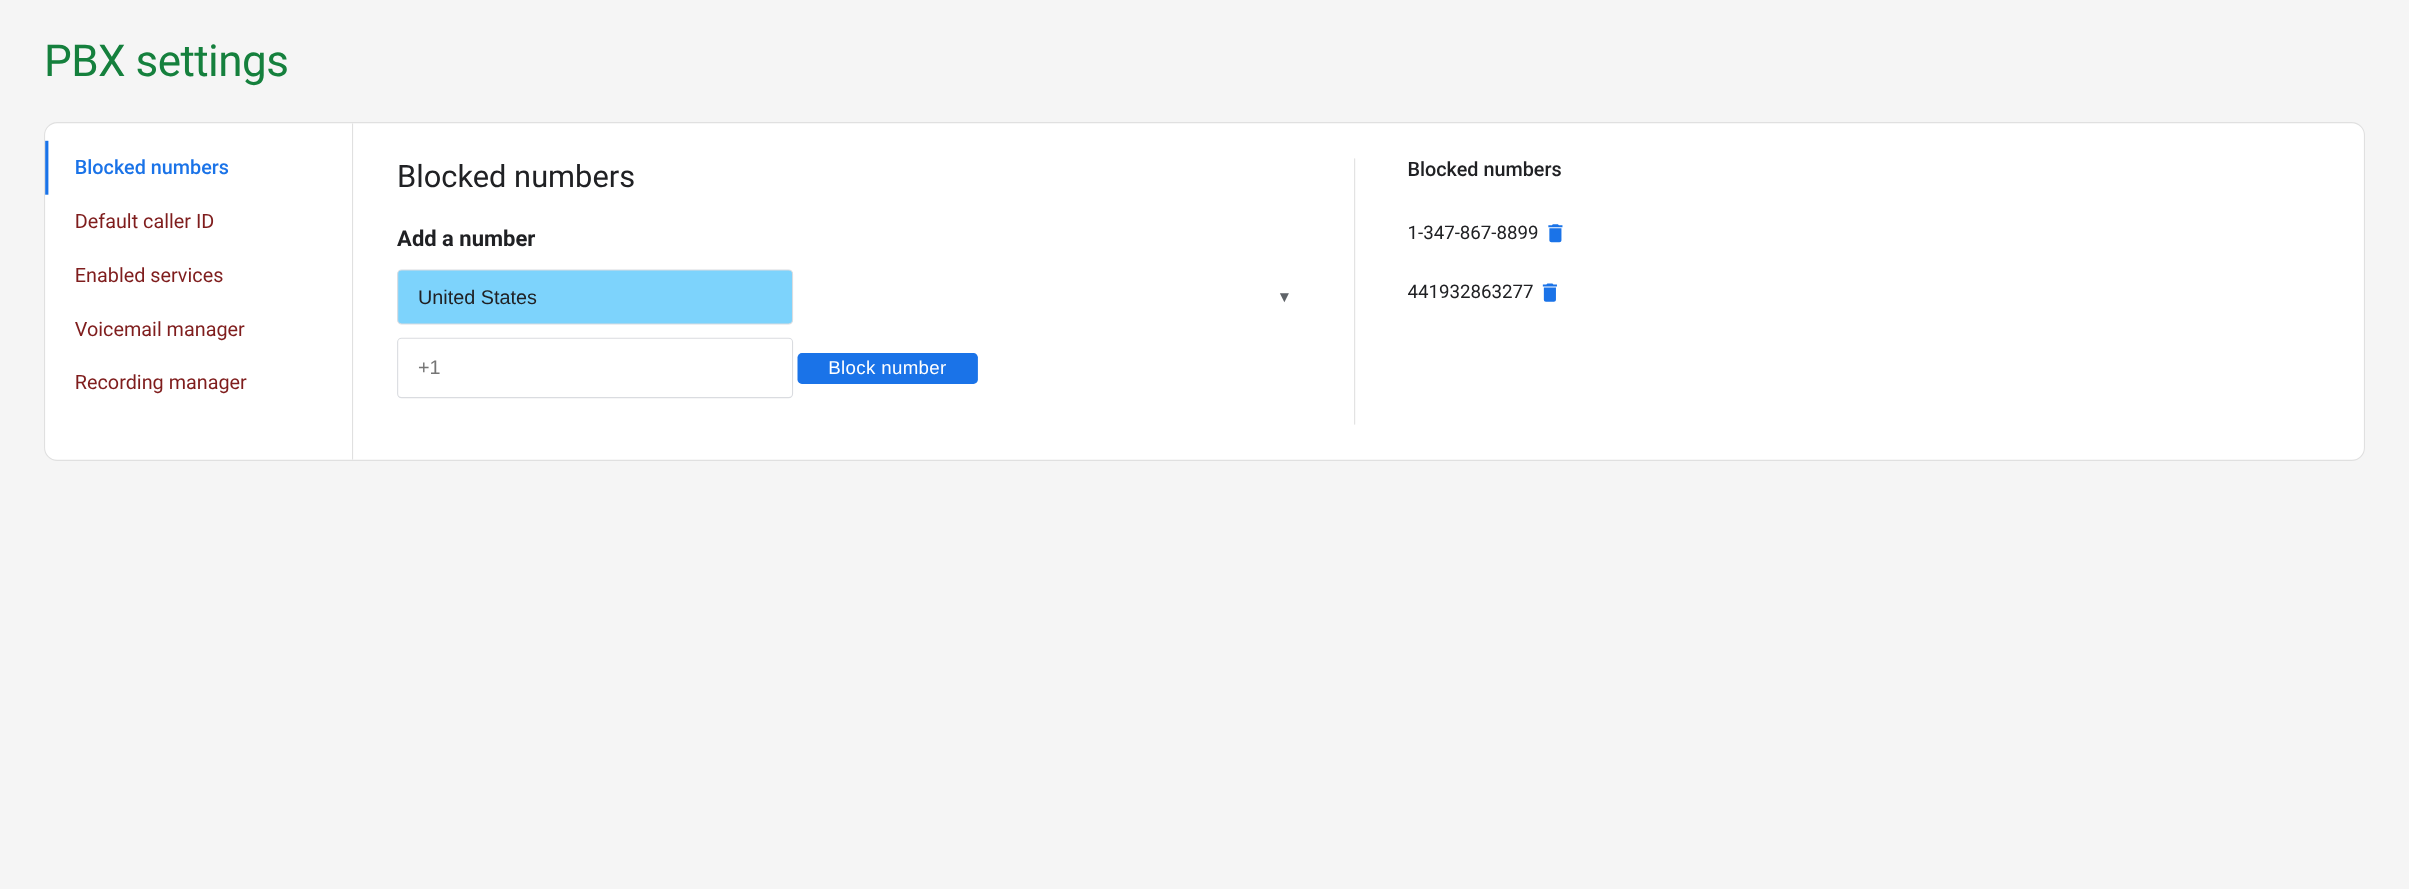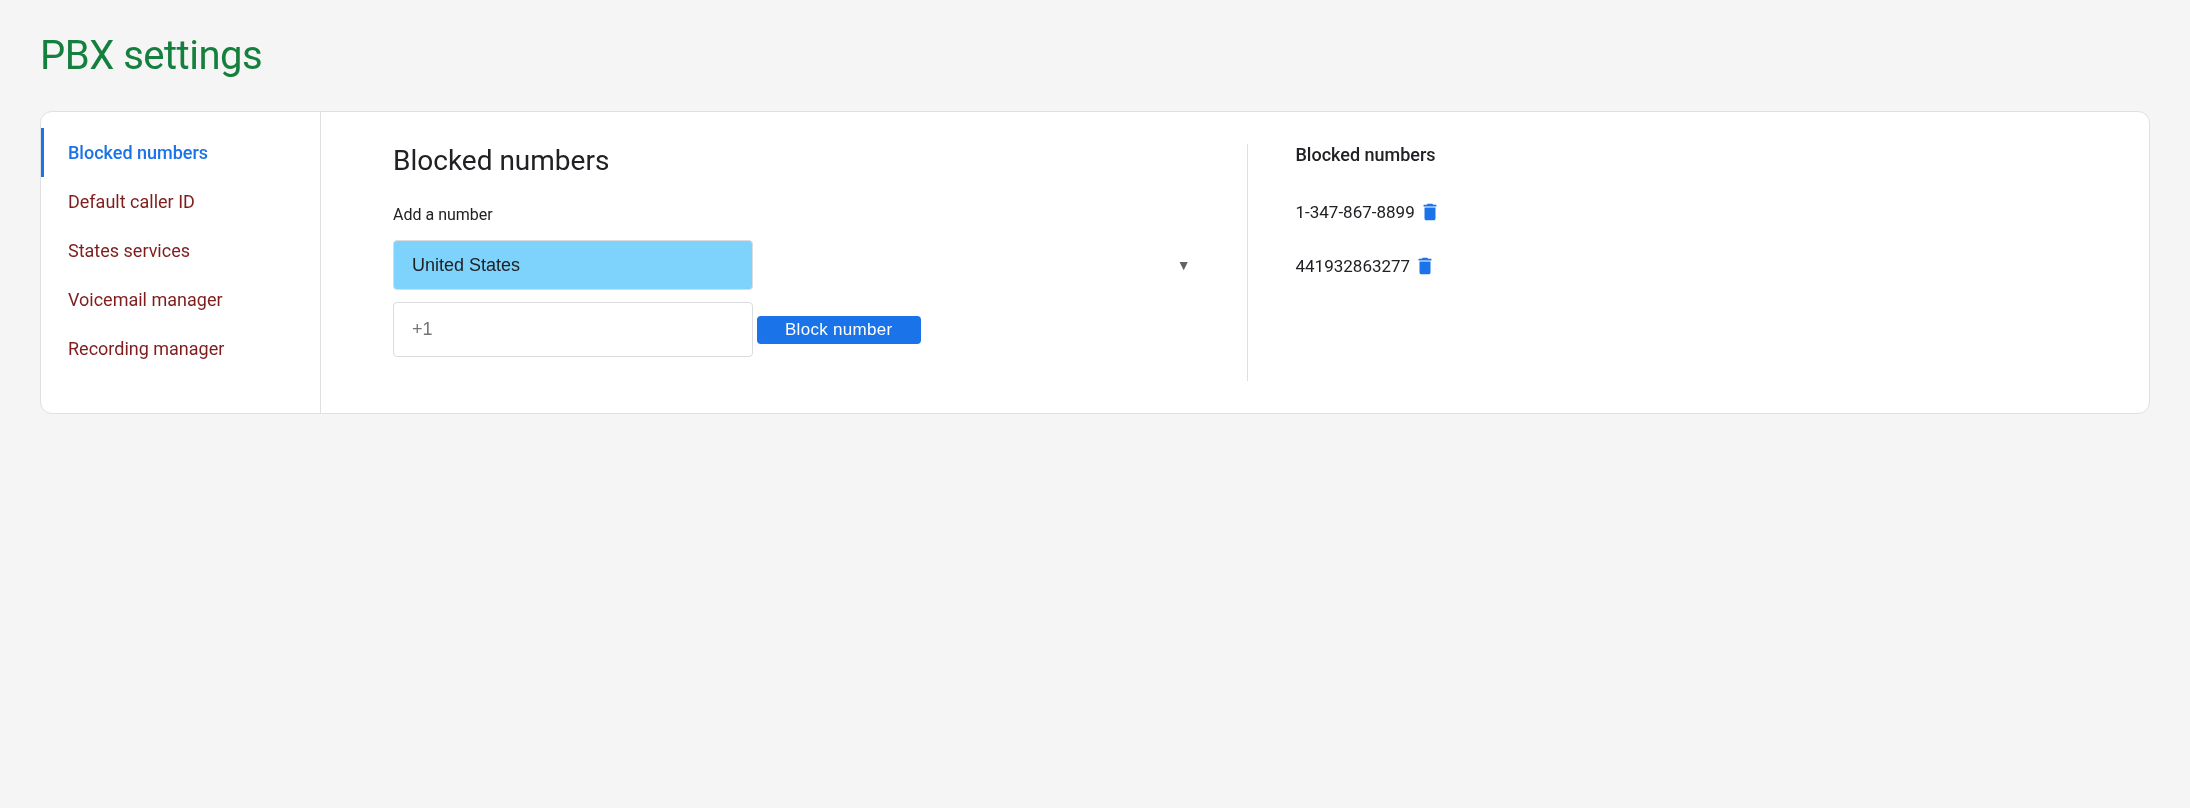--- a/index.html
+++ b/index.html
@@ -22,21 +22,20 @@
       margin-bottom: 32px;
       letter-spacing: -0.5px;
     }
 
     .card {
       background: #fff;
       border-radius: 12px;
       border: 1px solid #e0e0e0;
       display: flex;
       overflow: hidden;
-      gap: 32px;
     }
 
     .sidebar {
       width: 280px;
       min-width: 280px;
       padding: 16px 0;
       border-right: 1px solid #e0e0e0;
     }
 
     .sidebar-item {
@@ -78,24 +77,24 @@
     }
 
     .section-title {
       font-size: 28px;
       font-weight: 400;
       color: #202124;
       margin-bottom: 28px;
     }
 
     .add-number-label {
-      font-size: 16px;
+      font-size: 20px;
       color: #202124;
       margin-bottom: 16px;
-      font-weight: 400;
+      font-weight: 700;
     }
 
     .country-select-wrapper {
       position: relative;
       margin-bottom: 12px;
     }
 
     .country-select {
       width: 100%;
       max-width: 360px;
@@ -184,21 +183,21 @@
 </head>
 <body>
 
 <h1 class="page-title">PBX settings</h1>
 
 <div class="card">
   <nav class="sidebar">
 
   <div class="sidebar-item active">Blocked numbers</div>
       <div class="sidebar-item">Default caller ID</div>
-      <div class="sidebar-item">States services</div>
+      <div class="sidebar-item">Enabled services</div>
       <div class="sidebar-item">Voicemail manager</div>
       <div class="sidebar-item">Recording manager</div>
     </nav>
 
   <div class="main-content">
     <div class="left-panel">
       <h2 class="section-title">Blocked numbers</h2>
       <p class="add-number-label">Add a number</p>
 
       <div class="country-select-wrapper">

